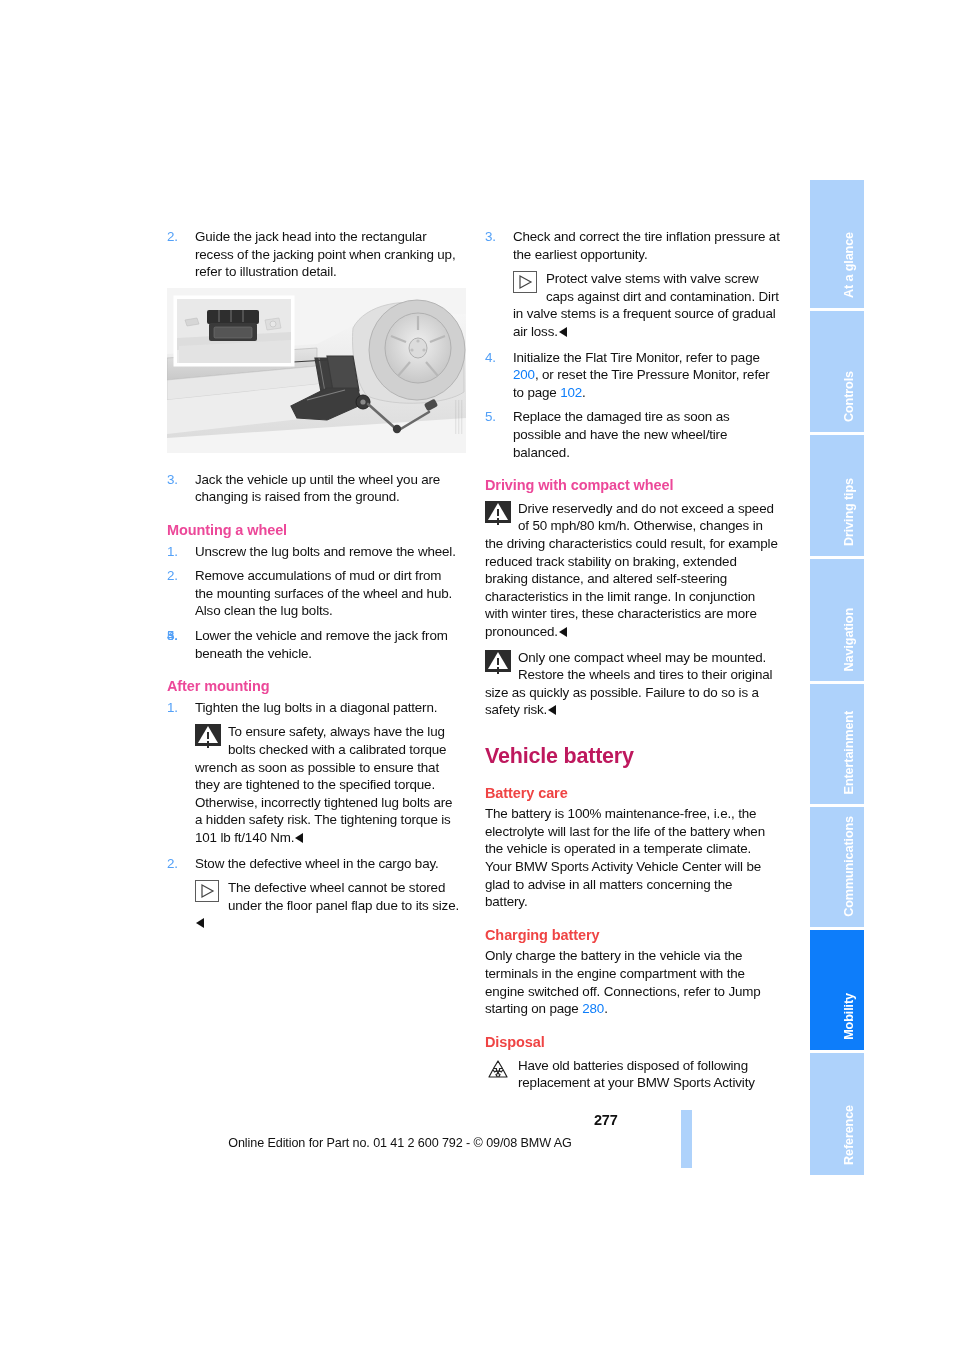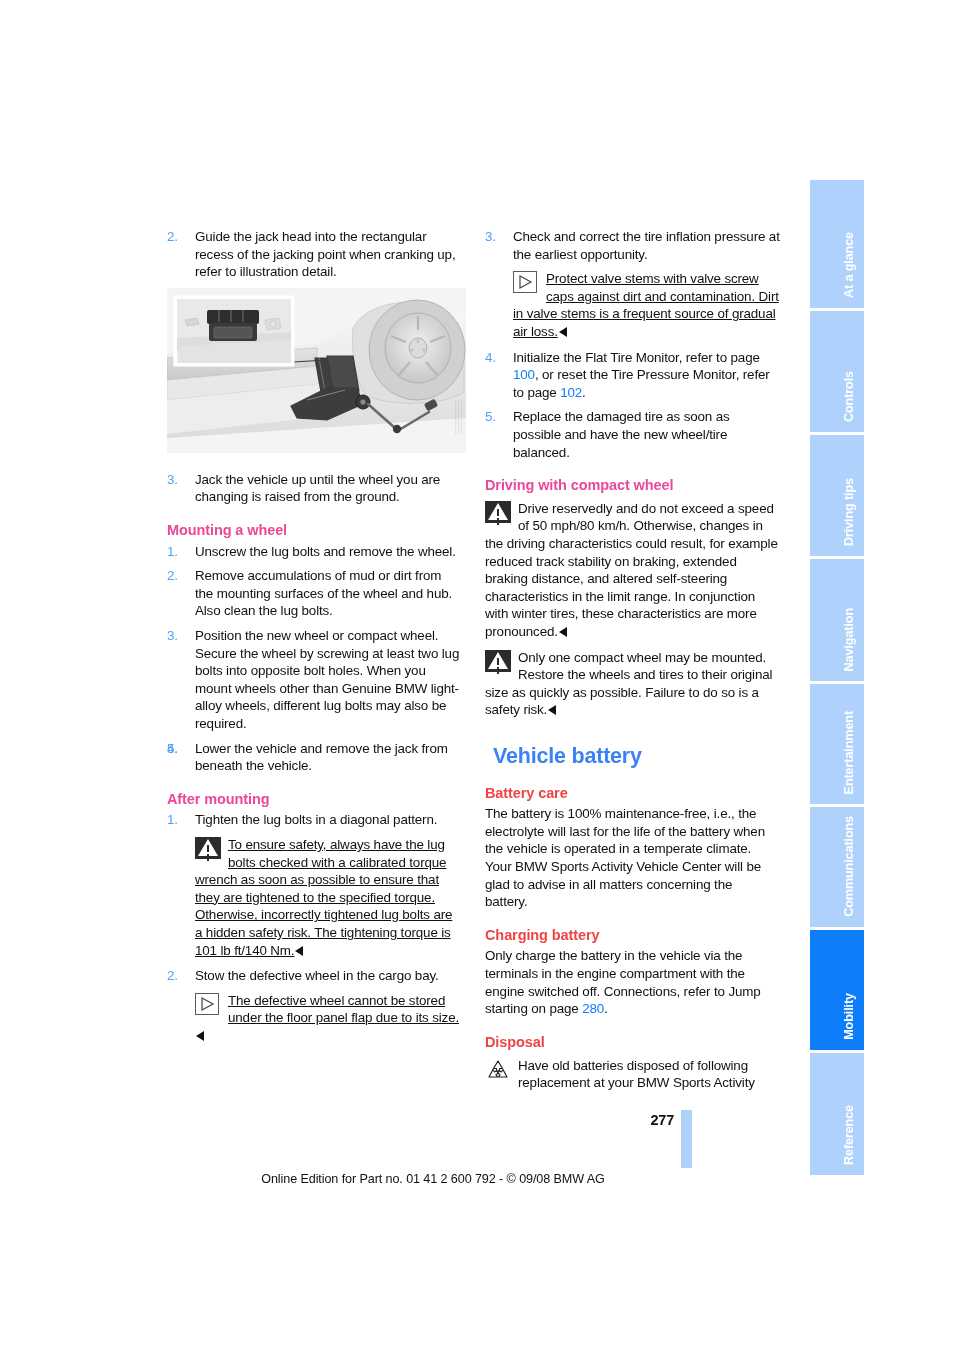--- a/index.html
+++ b/index.html
@@ -28,25 +28,25 @@
   .col {
     position: absolute;
     width: 296px;
     top: 228px;
   }
   #col-left  { left: 167px; }
   #col-right { left: 485px; }
 
   
   .h1 {
-    color: #3b82f6;
+    color: #be185d;
     font-size: 21.5px;
     font-weight: bold;
     letter-spacing: -0.2px;
-    margin: 26px 0 12px 8px;
+    margin: 26px 0 12px 0;
     line-height: 1.1;
   }
   .h2 {
     color: #ef4444;
     font-size: 14.5px;
     font-weight: bold;
     letter-spacing: -0.1px;
     margin: 16px 0 4px 0;
     line-height: 1.15;
   }
@@ -86,21 +86,21 @@
     text-align: left;
   }
 
   
   .notice {
     font-size: 13.4px;
     line-height: 17.6px;
     letter-spacing: -0.15px;
     margin: 6px 0 8px 0;
   }
-  .notice.indent { margin-left: 28px; text-decoration: underline; }
+  .notice.indent { margin-left: 28px; }
   .notice .ic {
     float: left;
     margin: 1px 7px 0 0;
     width: 26px;
     height: 22px;
   }
 
   
   .ic-warn {
     display: block;
@@ -183,36 +183,34 @@
     white-space: nowrap;
     color: #ffffff;
   }
 
   
   #pagenum {
     position: absolute;
     left: 594px;
     top: 1112px;
     width: 80px;
-    text-align: right;
     font-size: 14.5px;
     font-weight: bold;
     letter-spacing: -0.2px;
     color: #111111;
   }
   #edition {
     position: absolute;
-    left: 183px;
+    left: 150px;
     top: 1136px;
     width: 500px;
     text-align: center;
     font-size: 12.6px;
     letter-spacing: -0.1px;
     color: #111111;
-    margin-top: 36px;
   }
   #pagemark {
     position: absolute;
     left: 681px;
     top: 1110px;
     width: 11px;
     height: 58px;
     background: #aed2fb;
   }
 </style>
@@ -245,21 +243,20 @@
       <li>
         <span class="num">1.</span>
         <span>Unscrew the lug bolts and remove the wheel.</span>
       </li>
       <li>
         <span class="num">2.</span>
         <span>Remove accumulations of mud or dirt from the mounting surfaces of the wheel and hub. Also clean the lug bolts.</span>
       </li>
       <li>
         <span class="num">3.</span>
-        <span>Position the new wheel or compact wheel. Secure the wheel by screwing at least two lug bolts into opposite bolt holes. When you mount wheels other than Genuine BMW light-alloy wheels, different lug bolts may also be required.</span>
       </li>
       <li>
         <span class="num">4.</span>
       </li>
       <li>
         <span class="num">5.</span>
         <span>Lower the vehicle and remove the jack from beneath the vehicle.</span>
       </li>
     </ol>
 
@@ -413,21 +410,21 @@
           <rect x="0.5" y="0.5" width="23" height="21" fill="#ffffff" stroke="#5a5a5a" stroke-width="1"></rect>
           <polygon points="7,5 18,11 7,17" fill="none" stroke="#444444" stroke-width="1.2"></polygon>
         </svg>
       </span>
       <span>Protect valve stems with valve screw caps against dirt and contamination. Dirt in valve stems is a frequent source of gradual air loss.</span><span class="endmark"></span>
     </div>
 
     <ol class="steps">
       <li>
         <span class="num">4.</span>
-        <span>Initialize the Flat Tire Monitor, refer to page </span><span class="pref">100</span><span>, or reset the Tire Pressure Monitor, refer to page </span><span class="pref">102</span><span>.</span>
+        <span>Initialize the Flat Tire Monitor, refer to page </span><span class="pref">200</span><span>, or reset the Tire Pressure Monitor, refer to page </span><span class="pref">102</span><span>.</span>
       </li>
       <li>
         <span class="num">5.</span>
         <span>Replace the damaged tire as soon as possible and have the new wheel/tire balanced.</span>
       </li>
     </ol>
 
     <h3 class="h2 light">Driving with compact wheel</h3>
 
     <div class="notice">

